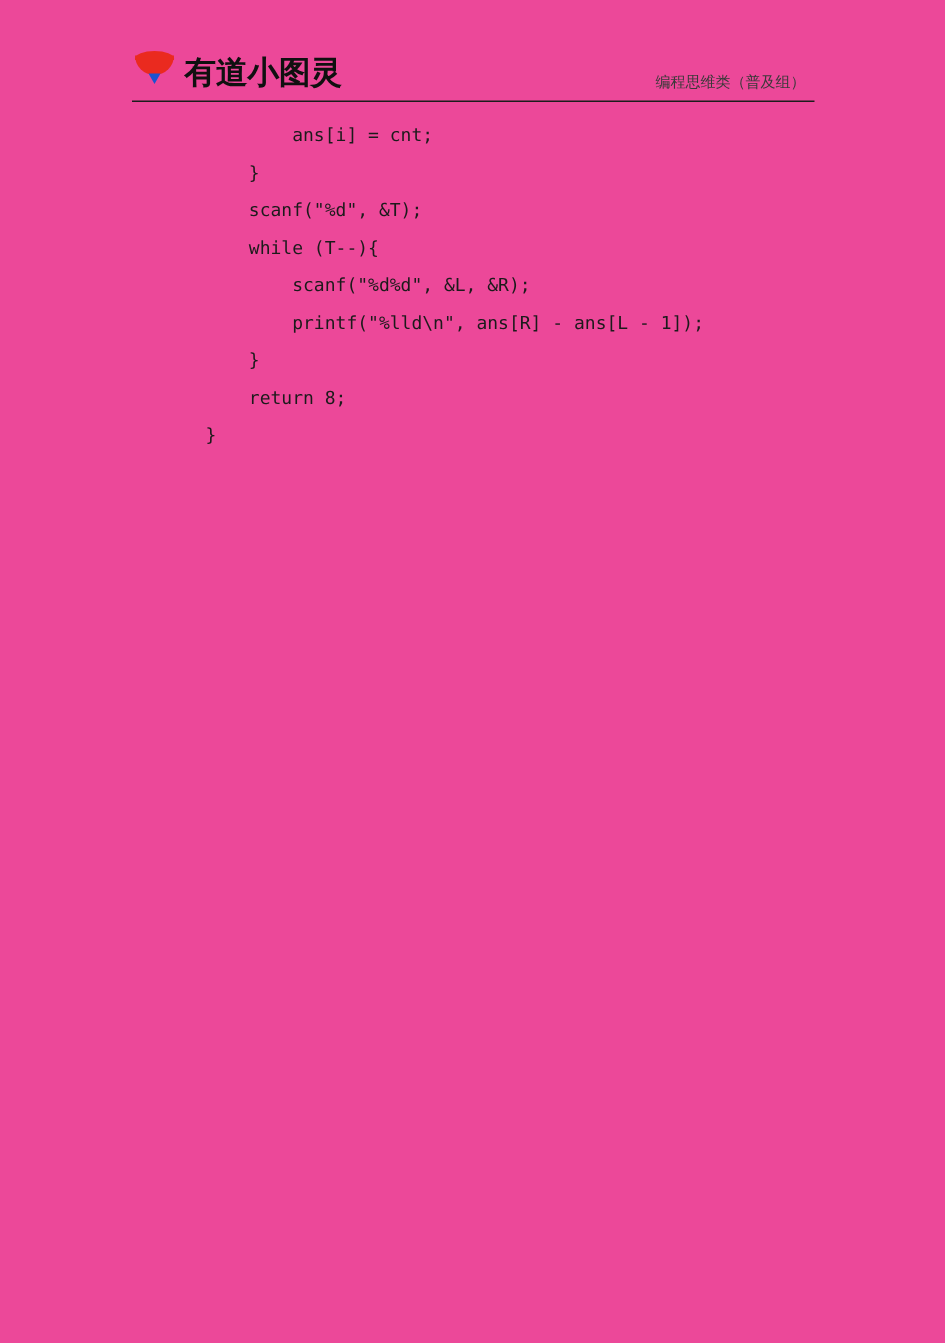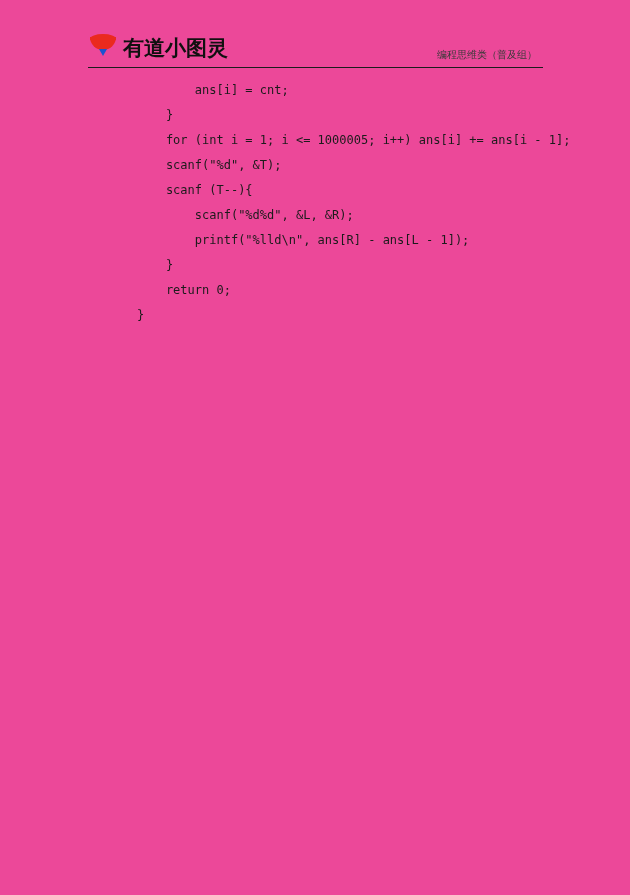--- a/index.html
+++ b/index.html
@@ -128,23 +128,22 @@
       </span>
       <span class="brand-name">有道小图灵</span>
     </div>
     <div class="header-category">编程思维类（普及组）</div>
   </div>
   <div class="header-rule"></div>
 
   <div class="code-block">
       <div class="code-line">        ans[i] = cnt;</div>
       <div class="code-line">    }</div>
-      <div class="code-line">    for (int i = 1; i &lt;= 1000005; i++) ans[i] += ans[i - 1];</div>
       <div class="code-line">    scanf("%d", &amp;T);</div>
-      <div class="code-line">    scanf (T--){</div>
+      <div class="code-line">    while (T--){</div>
       <div class="code-line">        scanf("%d%d", &amp;L, &amp;R);</div>
       <div class="code-line">        printf("%lld\n", ans[R] - ans[L - 1]);</div>
       <div class="code-line">    }</div>
-      <div class="code-line">    return 0;</div>
+      <div class="code-line">    return 8;</div>
       <div class="code-line">}</div>
     </div>
 
 </div>
 
 </body></html>

